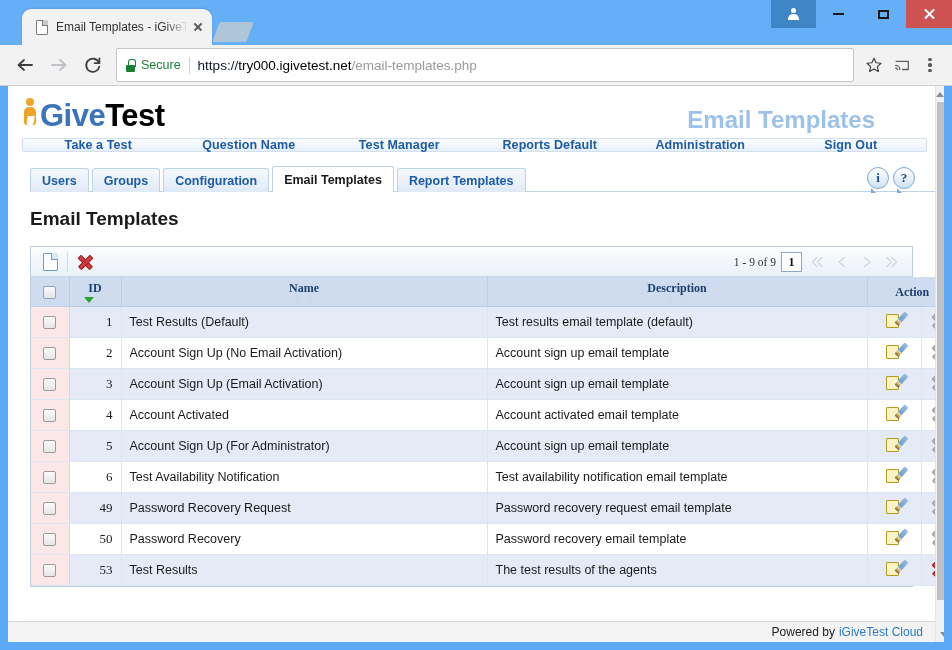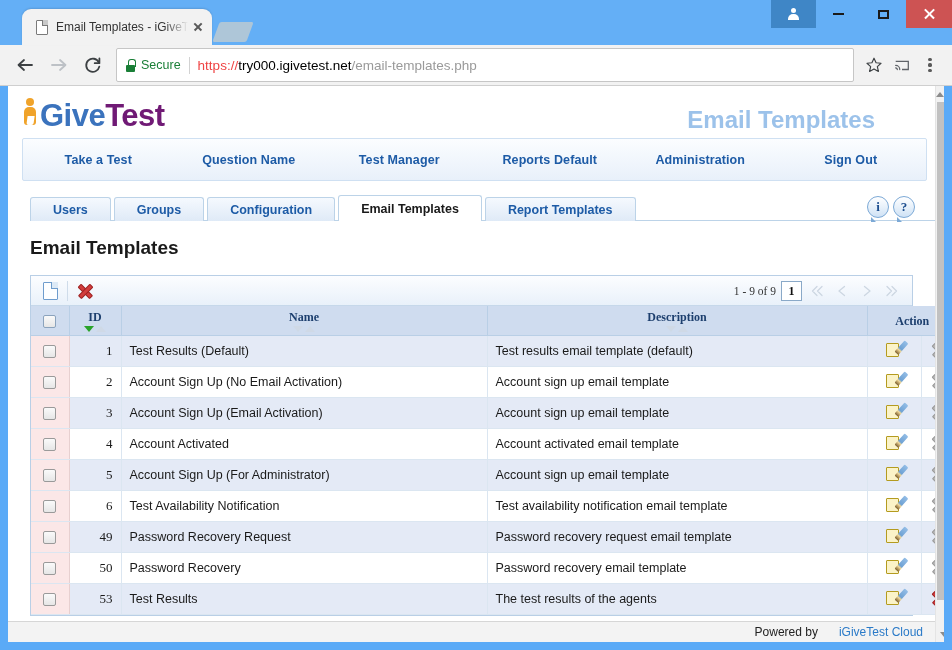--- a/index.html
+++ b/index.html
@@ -82,21 +82,21 @@
     flex: 1 1 auto; height: 27px; background: #fff; border: 1px solid #c6c6c6;
     border-radius: 2px; display: flex; align-items: center; padding: 16px 8px; margin: 0 6px;
   }
   .lock { width: 11px; height: 13px; position: relative; margin-right: 5px; }
   .lock::before { content:""; position:absolute; left:1px; bottom:0; width:9px; height:7px; background:#1a7f37; border-radius:1px; }
   .lock::after { content:""; position:absolute; left:2.5px; top:0px; width:6px; height:7px; border:1.6px solid #1a7f37; border-bottom:none; border-radius:3px 3px 0 0; }
   .secure-txt { font-size: 12.5px; color: #1a7f37; margin-right: 8px; }
   .omni-sep { width: 1px; height: 17px; background: #d2d2d2; margin-right: 8px; }
   .url { font-size: 13.5px; color: #9a9a9a; white-space: nowrap; }
   .url b { color: #000000; font-weight: normal; }
-  .url .scheme { color: #ef4444; }
+  .url .scheme { color: #0f172a; }
 
   .tb-icon { width: 28px; height: 28px; display: flex; align-items: center; justify-content: center; flex: 0 0 28px; }
   .dots { width: 4px; display: flex; flex-direction: column; gap: 2.5px; align-items: center; }
   .dots i { width: 3.2px; height: 3.2px; background: #5a5a5a; border-radius: 50%; display: block; }
 
   
   .viewport {
     position: absolute; left: 8px; top: 86px; width: 936px; height: 556px;
     background: #fff; overflow: hidden; display: flex;
   }
@@ -113,44 +113,44 @@
   .sb-thumb { position: absolute; left: 1px; top: 16px; width: 14px; height: 498px; background: #c1c1c1; }
 
   
   .brandbar { height: 52px; padding: 10px 0 0 14px; }
   .logo { display: flex; align-items: baseline; }
   .logo-i { width: 17px; height: 30px; position: relative; margin-right: 1px; }
   .logo-i .head { position: absolute; left: 4px; top: 2px; width: 8px; height: 8px; border-radius: 50%; background: #f0a32a; }
   .logo-i .body { position: absolute; left: 2px; top: 11px; width: 12px; height: 18px; background: #f0a32a; border-radius: 5px 5px 3px 3px; }
   .logo-i .body::after { content:""; position:absolute; left:3px; top:9px; width:7px; height:9px; background:#fff; border-radius:0 0 2px 2px; transform: skewX(-8deg); }
   .logo-txt { font-size: 31px; font-weight: bold; color: #3b73bd; letter-spacing: -0.5px; }
-  .logo-txt .t { color: #701a75; }
+  .logo-txt .t { color: #000000; }
   .page-h1-right {
     position: absolute; right: 60px; top: 20px;
     font-size: 24px; font-weight: bold; color: #9cc2ea;
   }
 
   .mainnav {
-    height: 43px; margin: 0 8px 0 14px;
+    height: 14px; margin: 0 8px 0 14px;
     background: linear-gradient(to bottom,#fbfdff 0%, #e8f0fa 100%);
     border: 1px solid #cfe0f2; border-radius: 2px;
     display: flex; align-items: center;
   }
   .mainnav a {
     flex: 1 1 0; text-align: center; font-size: 12.5px; font-weight: bold;
     color: #1d5ba6; text-decoration: none; letter-spacing: .1px;
   }
 
   
   .subtabs {
     margin: 14px 0 0 22px; display: flex; align-items: flex-end; position: relative;
     border-bottom: 1px solid #bcd3e8; padding-right: 16px; height: 26px;
   }
   .stab {
-    height: 24px; padding: 0 22px; display: flex; align-items: center;
+    height: 24px; padding: 0 11px; display: flex; align-items: center;
     font-size: 12.5px; font-weight: bold; color: #1d5ba6;
     background: linear-gradient(to bottom,#f5f9fe 0%, #dfeaf7 100%);
     border: 1px solid #bcd3e8; border-bottom: none; border-radius: 3px 3px 0 0;
     margin-right: 3px; position: relative; top: 1px;
   }
   .stab.active { background: #fff; color: #1a1a1a; height: 26px; top: 1px; }
   .subtabs .spacer { flex: 1 1 auto; }
   .helpicons { display: flex; gap: 4px; position: absolute; right: 20px; bottom: 2px; }
   .bubble {
     width: 22px; height: 22px; border-radius: 50%;
@@ -246,21 +246,21 @@
     position: absolute; right: -1px; top: -1px; width: 4.5px; height: 15px;
     background: linear-gradient(to bottom,#93bde6 0%, #6fa2d4 60%, #f0d89a 72%, #7a5c2a 100%);
     transform: rotate(42deg); border-radius: 1px;
   }
   .del-ico { display: inline-block; }
 
   .footer {
     position: absolute; left: 0; right: 0; bottom: 0; height: 21px;
     background: #f3f3f3; border-top: 1px solid #d6d6d6;
     display: flex; align-items: center; justify-content: flex-end;
-    padding-right: 12px; font-size: 12px; color: #222; gap: 17px;
+    padding-right: 12px; font-size: 12px; color: #222;
   }
   .footer a { color: #2a7ac8; text-decoration: none; margin-left: 4px; }
 </style>
 </head>
 <body>
 
 <div class="browser">
 
   <div class="titlebar">
     <div class="tabstrip">

